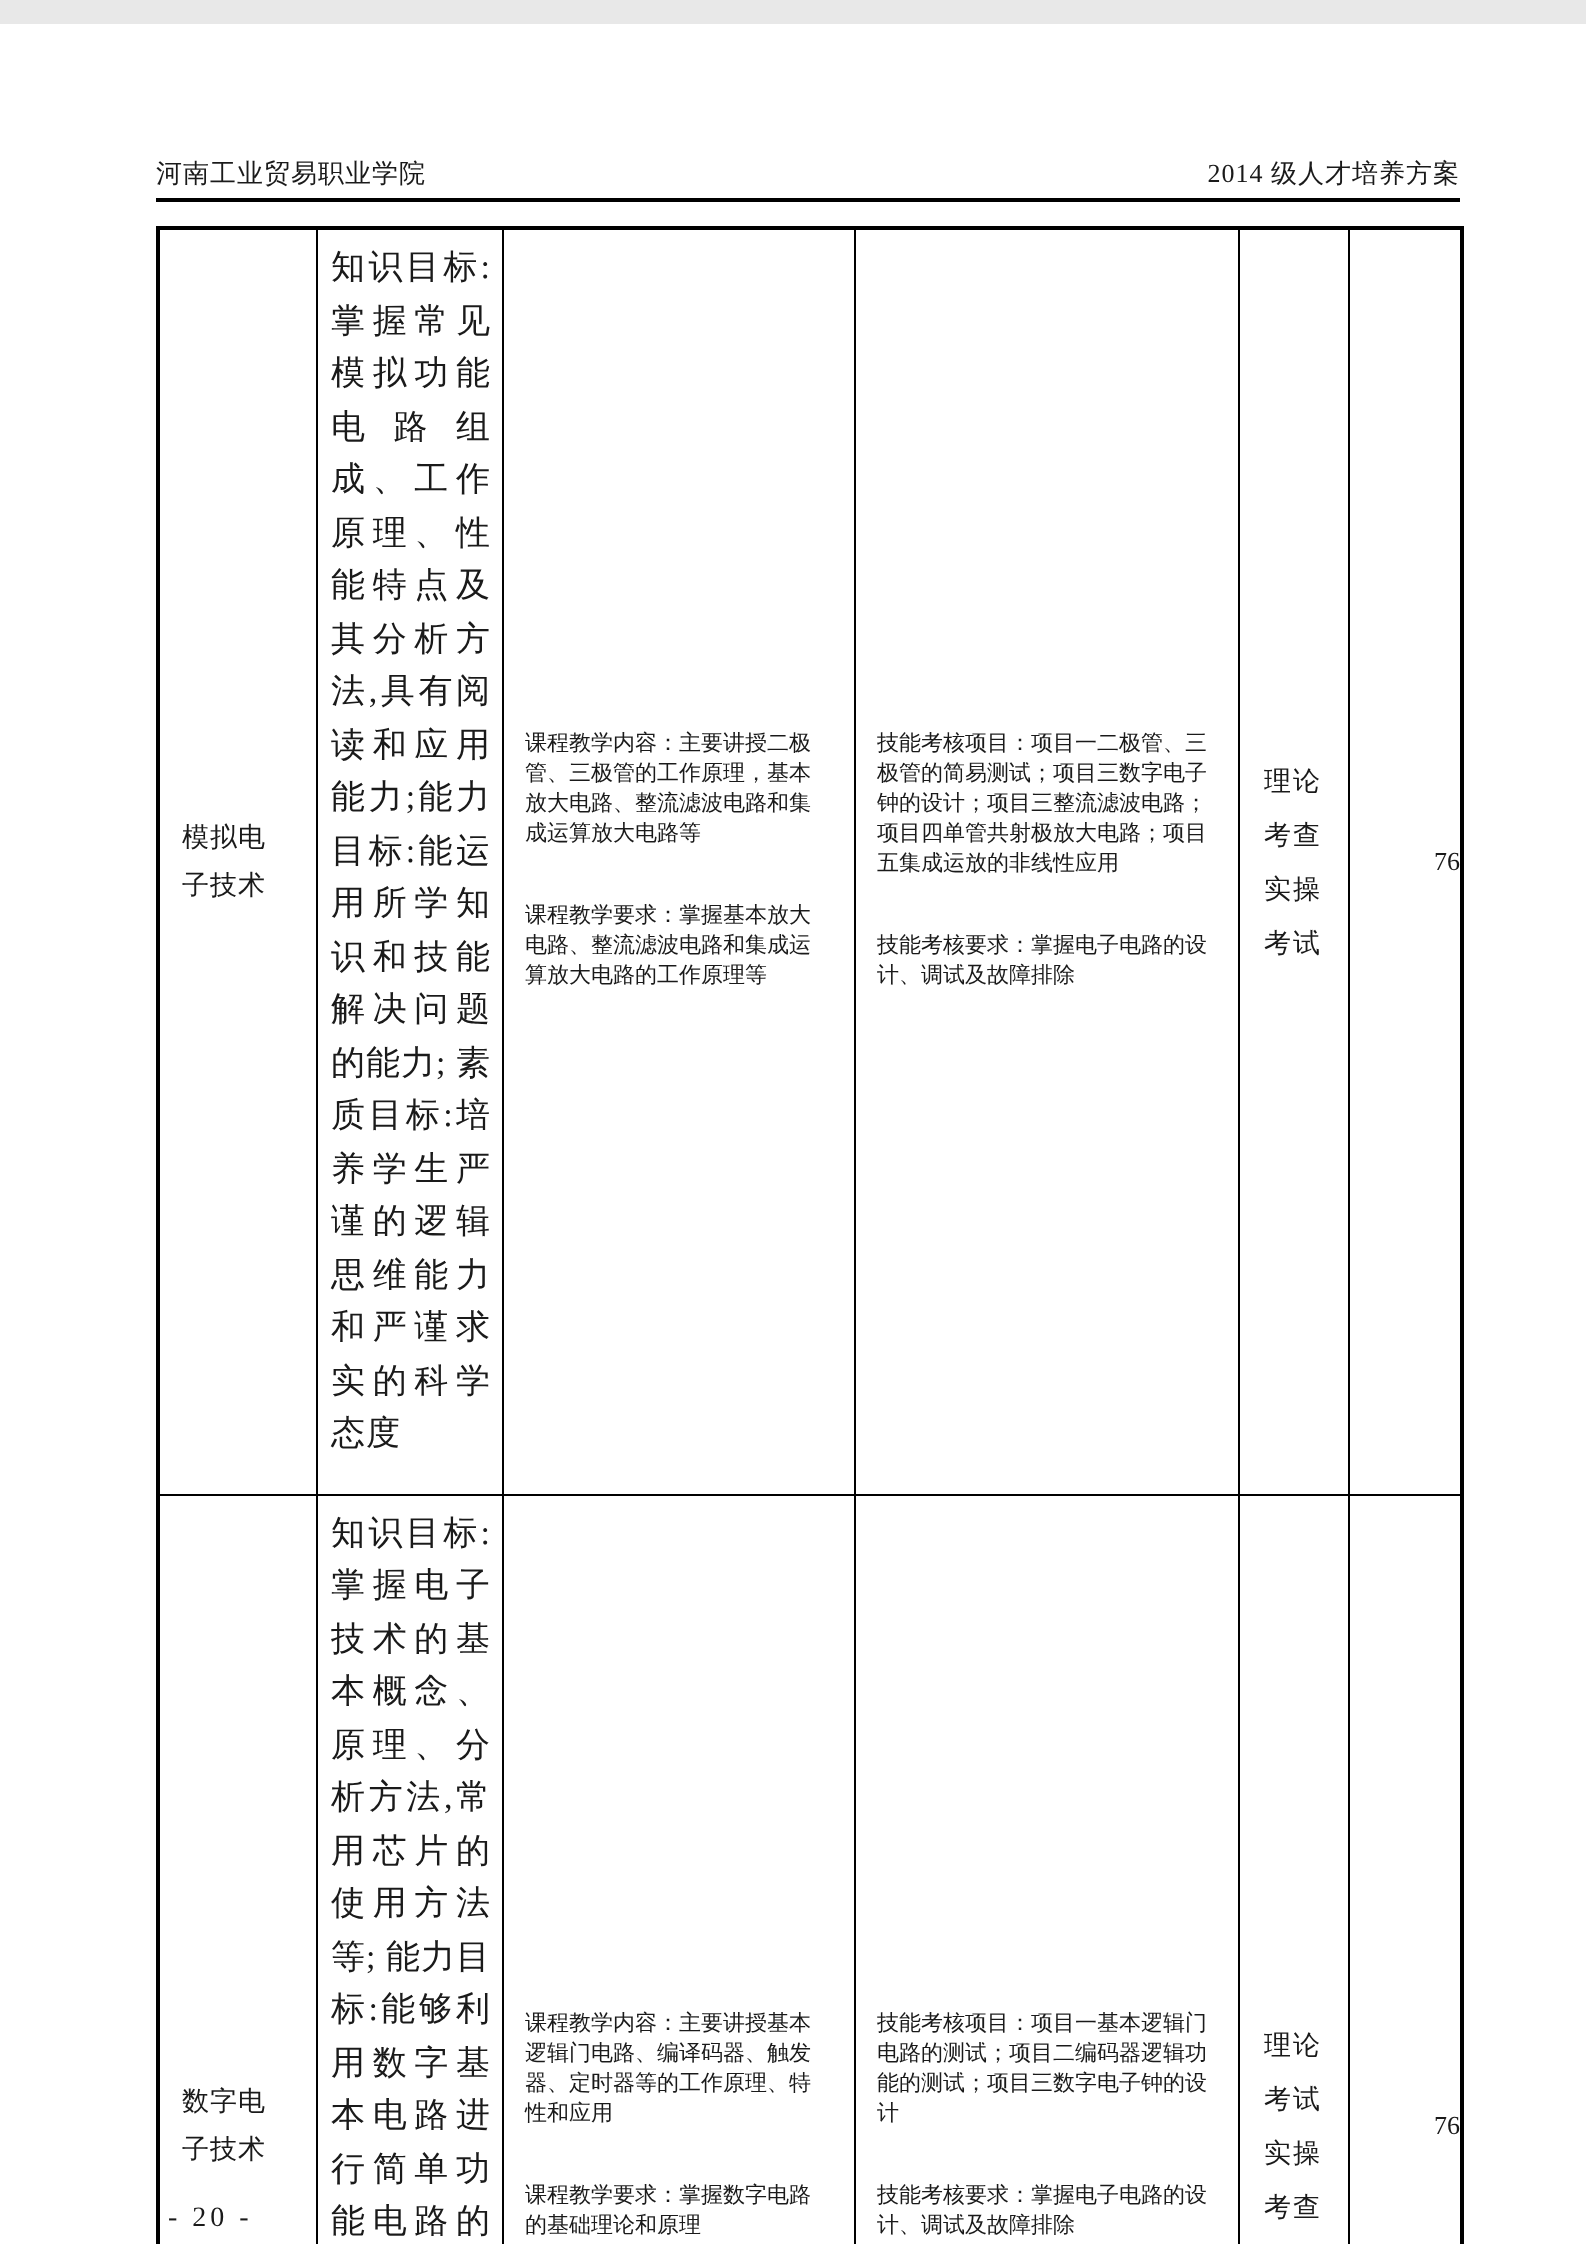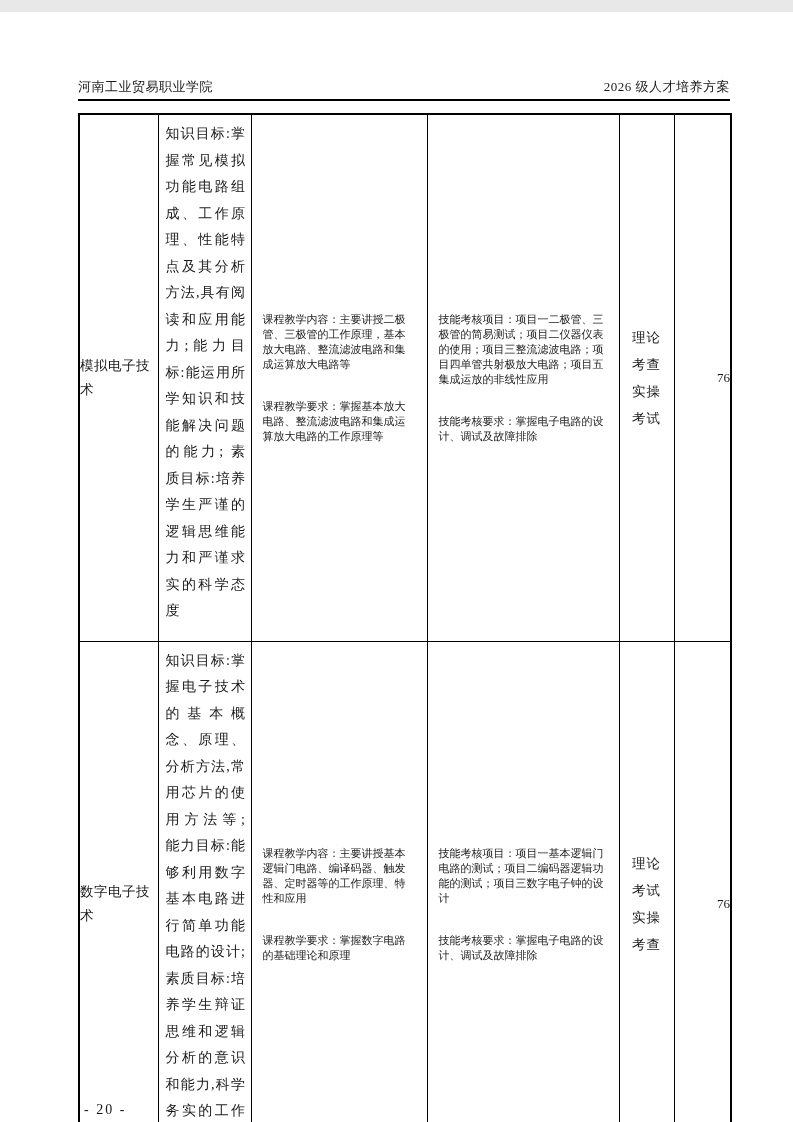--- a/index.html
+++ b/index.html
@@ -55,42 +55,42 @@
     line-height: 21px;
     letter-spacing: 1px;
     padding: 0;
   }
   .row-1 { height: 371px; }
   .row-2 { height: 372px; }
   .cell-course {
     font-size: 13.5px;
     vertical-align: middle;
     text-align: left;
-    padding: 4px 0;
+    padding: 4px 11px;
     line-height: 24px;
     letter-spacing: 0.5px;
   }
   .cell-objectives {
-    font-size: 14px;
+    font-size: 17px;
     vertical-align: top;
     text-align: justify;
     text-justify: inter-character;
     line-height: 26.5px;
     padding: 6px 5px 16px 7px;
     letter-spacing: 0.5px;
   }
   .cell-paras {
     font-size: 11px;
     vertical-align: middle;
     text-align: left;
     line-height: 15px;
     padding: 4px 11px;
   }
   .cell-paras p { margin: 0; }
-  .cell-paras p + p { margin-top: 27px; }
+  .cell-paras p + p { margin-top: 27px; font-family: Liberation Mono, monospace; }
   .cell-assess {
     font-size: 13.5px;
     vertical-align: middle;
     text-align: center;
     white-space: pre-line;
     line-height: 27px;
     letter-spacing: 1px;
     padding: 0;
     font-family: Liberation Serif, serif;
   }
@@ -108,21 +108,21 @@
     letter-spacing: 2px;
   }
 </style>
 </head>
 <body>
 
 <div class="page">
 
   <div class="doc-header">
     <span>河南工业贸易职业学院</span>
-    <span>2026 级人才培养方案</span>
+    <span>2014 级人才培养方案</span>
   </div>
   <div class="header-rule"></div>
 
   <table class="main-table">
     <colgroup>
       <col style="width:79px">
       <col style="width:93px">
       <col style="width:176px">
       <col style="width:192px">
       <col style="width:55px">
@@ -131,21 +131,21 @@
     <tbody>
 
       <tr class="row-1">
         <td class="cell-course">模拟电子技术</td>
         <td class="cell-objectives">知识目标:掌握常见模拟功能电路组成、工作原理、性能特点及其分析方法,具有阅读和应用能力;能力目标:能运用所学知识和技能解决问题的能力; 素质目标:培养学生严谨的逻辑思维能力和严谨求实的科学态度</td>
         <td class="cell-paras">
           <p>课程教学内容：主要讲授二极管、三极管的工作原理，基本放大电路、整流滤波电路和集成运算放大电路等</p>
           <p>课程教学要求：掌握基本放大电路、整流滤波电路和集成运算放大电路的工作原理等</p>
         </td>
         <td class="cell-paras">
-          <p>技能考核项目：项目一二极管、三极管的简易测试；项目二仪器仪表的使用；项目三整流滤波电路；项目四单管共射极放大电路；项目五集成运放的非线性应用</p>
+          <p>技能考核项目：项目一二极管、三极管的简易测试；项目三数字电子钟的设计；项目三整流滤波电路；项目四单管共射极放大电路；项目五集成运放的非线性应用</p>
           <p>技能考核要求：掌握电子电路的设计、调试及故障排除</p>
         </td>
         <td class="cell-assess">理论
 考查
 实操
 考试</td>
         <td class="cell-hours">76</td>
       </tr>
 
       <tr class="row-2">

